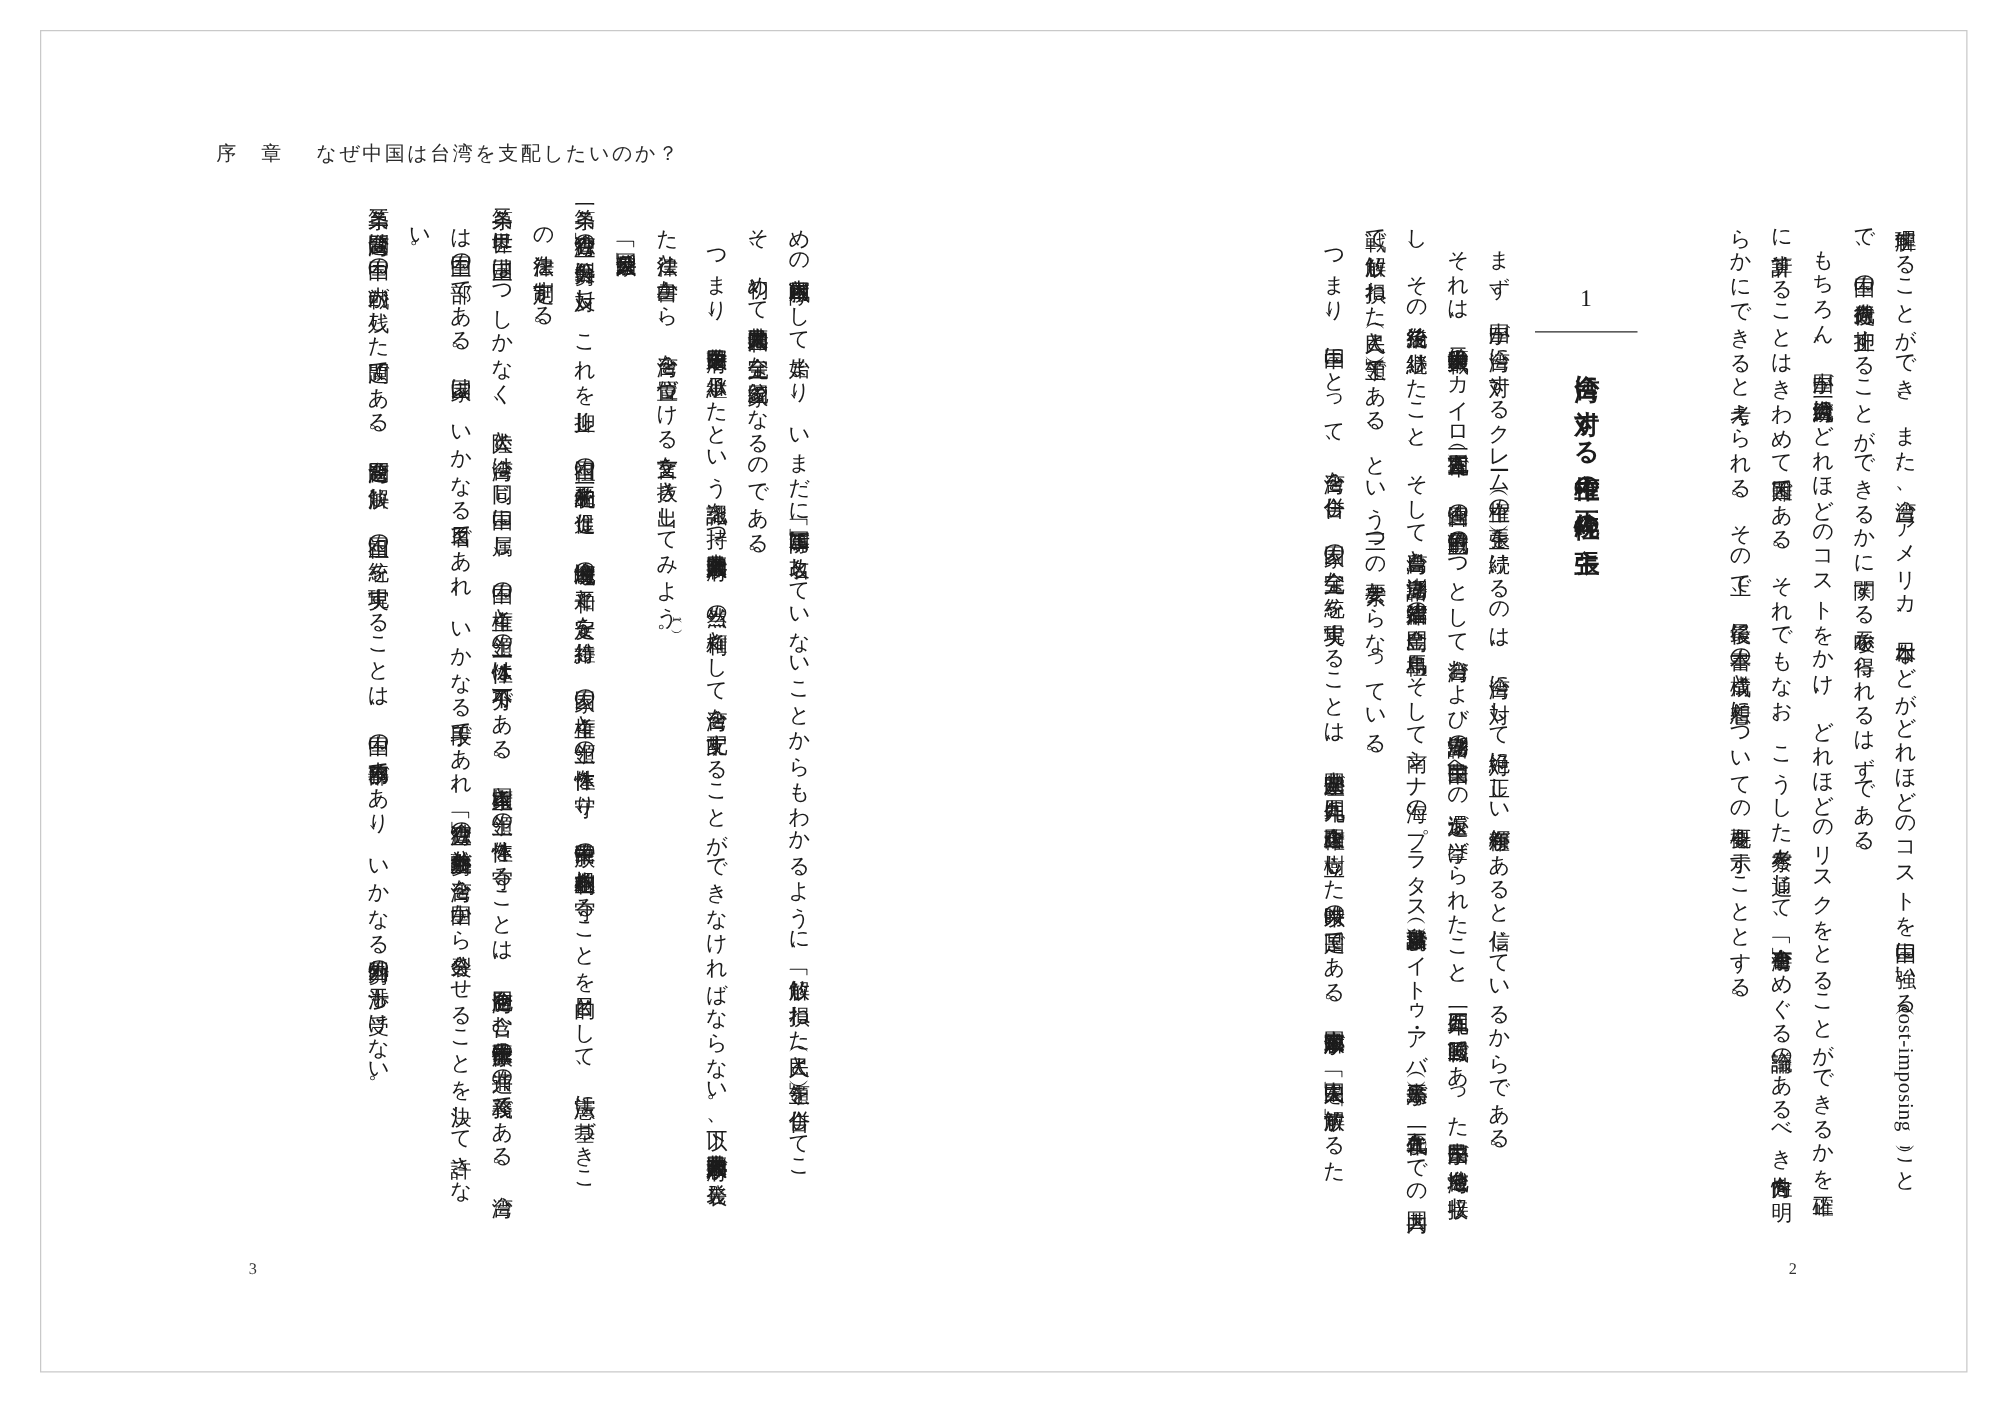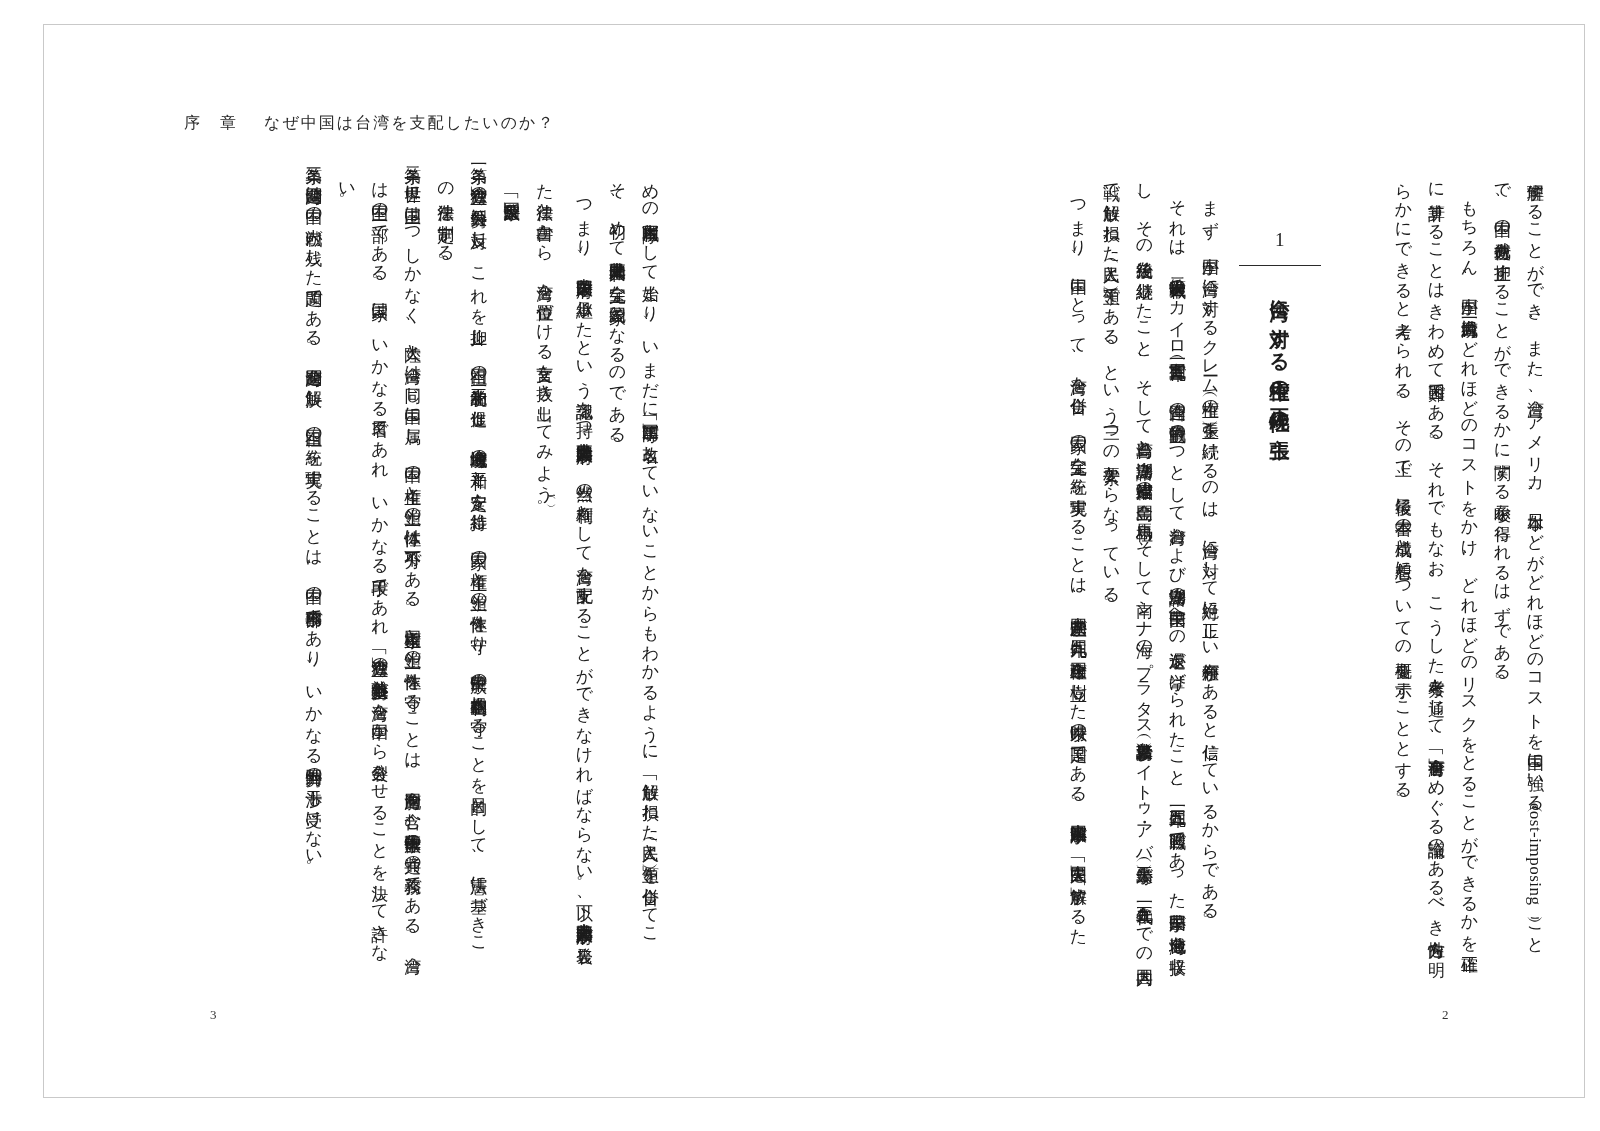--- a/index.html
+++ b/index.html
@@ -7,21 +7,21 @@
     padding: 0;
     width: 1600px;
     height: 1131px;
     background: #ffffff;
     overflow: hidden;
     font-family: "Liberation Serif", "DejaVu Serif", serif;
     color: #1c1c1c;
   }
   .spread {
     position: absolute;
-    left: 43px;
+    left: 32px;
     top: 24px;
     width: 1542px;
     height: 1074px;
     background: #ffffff;
     border: 1px solid #c9c9c9;
     box-sizing: border-box;
   }
   
   .running-head {
     position: absolute;

